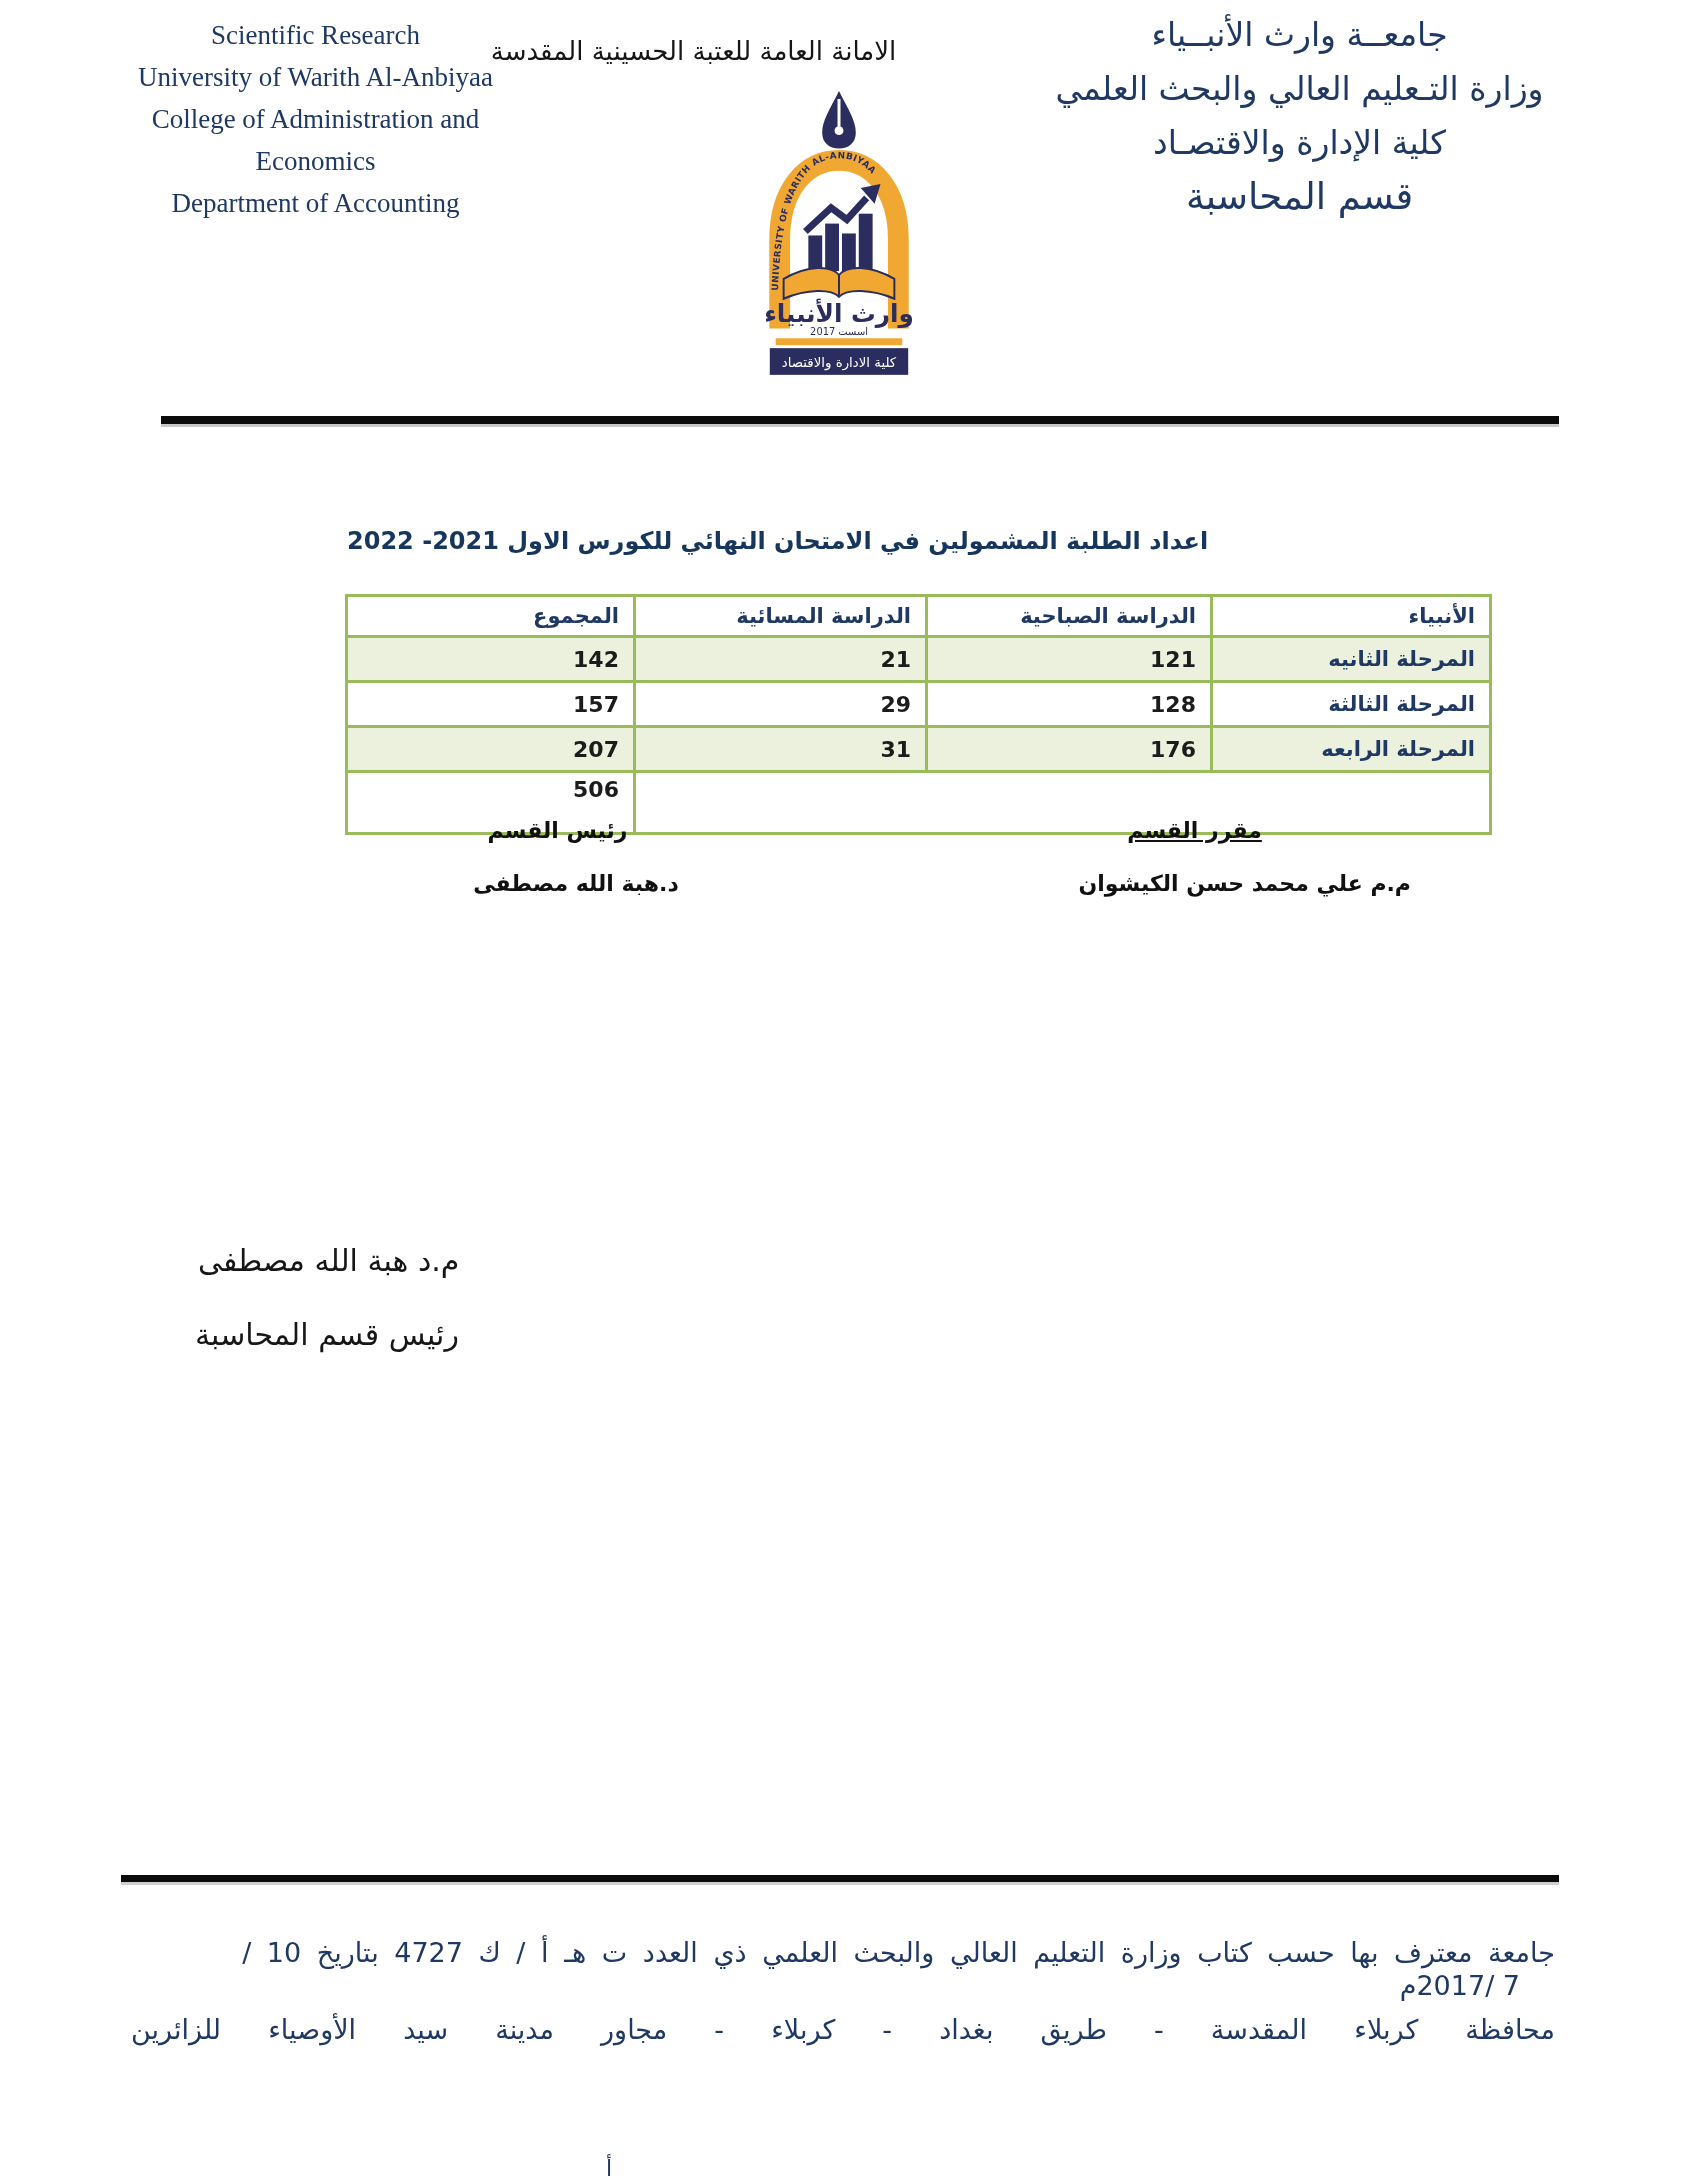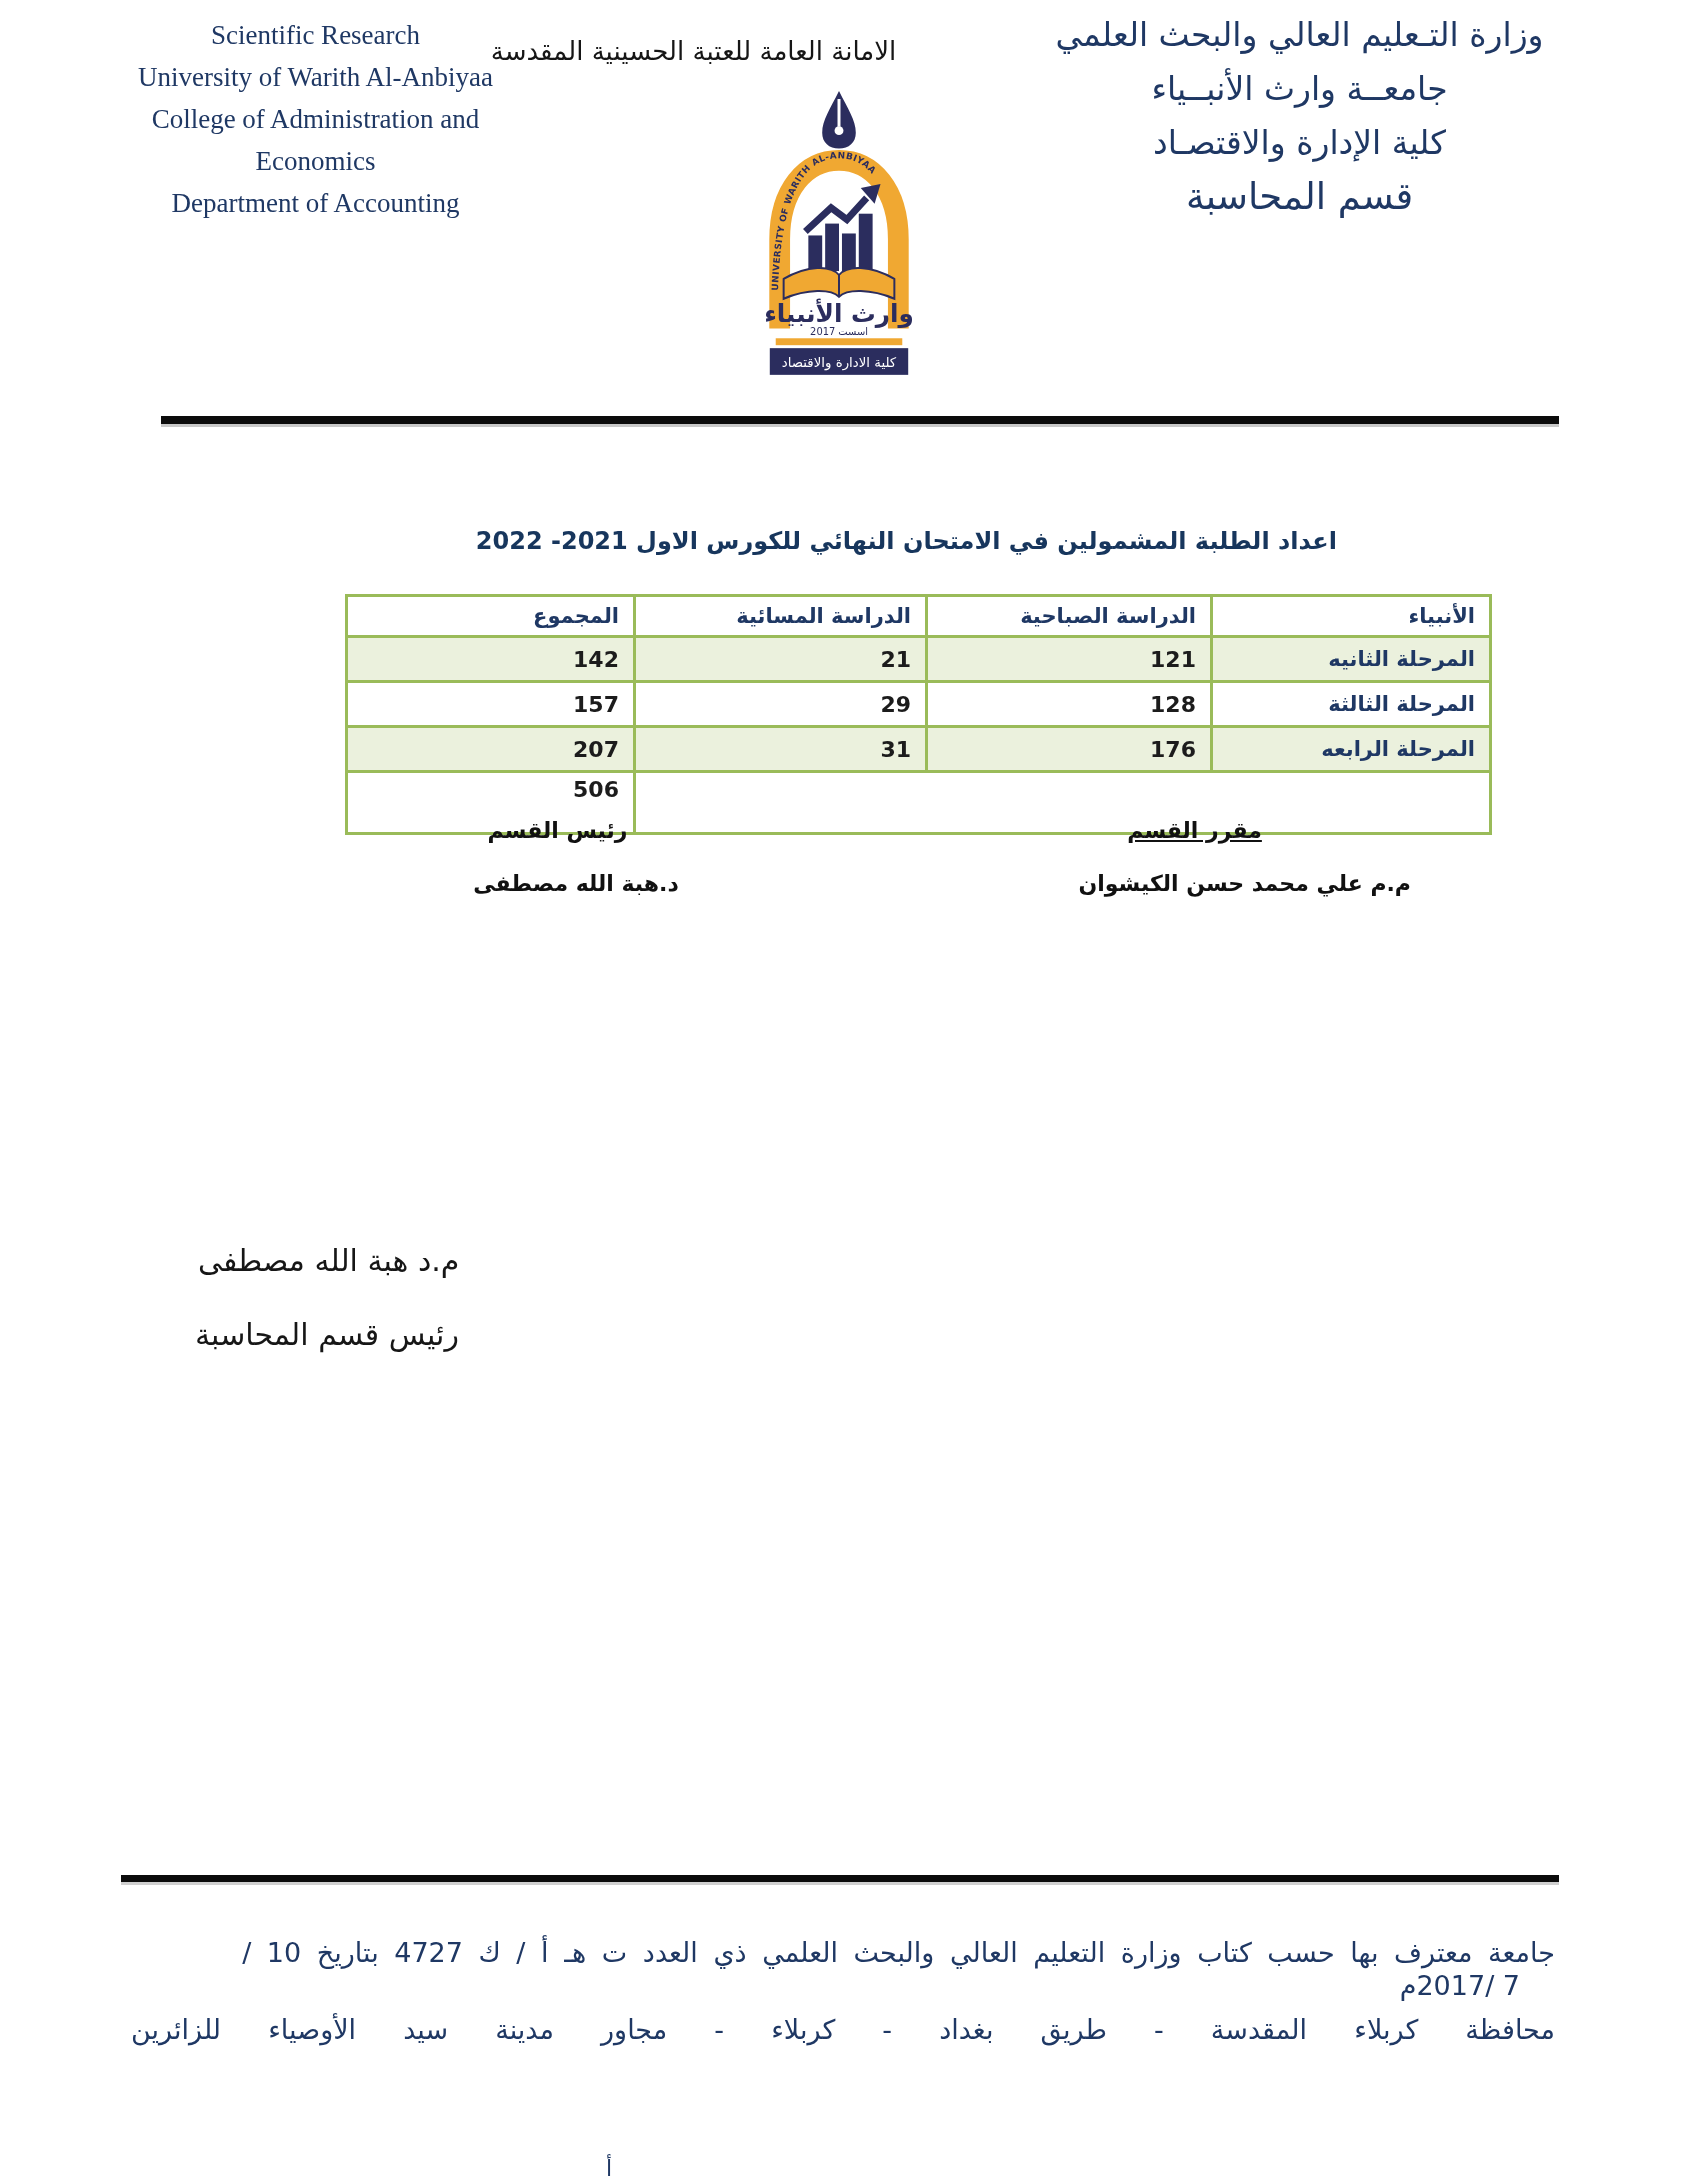--- a/index.html
+++ b/index.html
@@ -15,21 +15,21 @@
                    font-family:"DejaVu Serif","DejaVu Sans",serif; }
   .header-right { position:absolute; left:1010px; top:8px; width:579px; direction:rtl;
                   text-align:center; color:#1f3864; font-size:33px; line-height:54px; }
   .header-right .l4 { font-size:37px; }
   .logo { position:absolute; left:752px; top:85px; width:174px; height:293px; }
 
   .rule-top { position:absolute; left:161px; top:416px; width:1398px; height:8px;
               background:#0b0b0b; border-bottom:3px solid #c8c8c8; }
 
   .doc-title { position:absolute; left:347px; top:527px; width:990px; direction:rtl;
-               text-align:right; font-size:24px; font-weight:bold; color:#17365d; }
+               text-align:left; font-size:24px; font-weight:bold; color:#17365d; }
 
   
   table.students { position:absolute; left:345px; top:594px; width:1144px;
                    border-collapse:collapse; direction:rtl; table-layout:fixed; }
   .students th, .students td { border:3px solid #9abb59; text-align:right;
                    padding:4px 14px; font-weight:bold; overflow:hidden; }
   .students th { font-size:21px; color:#1f3864; height:30px; background:#ffffff; }
   .students td { background:#ffffff; }
   .students td.stage { font-size:21px; color:#1f3864; height:34px; }
   .students td.num { font-size:22px; color:#1c1c1c; }
@@ -71,22 +71,22 @@
     <div>Scientific Research</div>
     <div>University of Warith Al-Anbiyaa</div>
     <div>College of Administration and</div>
     <div>Economics</div>
     <div>Department of Accounting</div>
   </div>
 
   <div class="header-center">الامانة العامة للعتبة الحسينية المقدسة</div>
 
   <div class="header-right">
+    <div>جامعــة وارث الأنبــياء</div>
     <div>وزارة التـعليم العالي والبحث العلمي</div>
-    <div>جامعــة وارث الأنبــياء</div>
     <div>كلية الإدارة والاقتصـاد</div>
     <div class="l4">قسم المحاسبة</div>
   </div>
 
   <div class="logo">
     <svg viewBox="0 0 176 296" width="174" height="293">
       <g>
         <path d="M88,6 C79,24 71,36 71,48 C71,58 78,64 88,64 C98,64 105,58 105,48 C105,36 97,24 88,6 Z" fill="#2b2d5e"></path>
         <rect x="86.5" y="14" width="3" height="28" fill="#ffffff"></rect>
         <circle cx="88" cy="46" r="4.5" fill="#ffffff"></circle>

